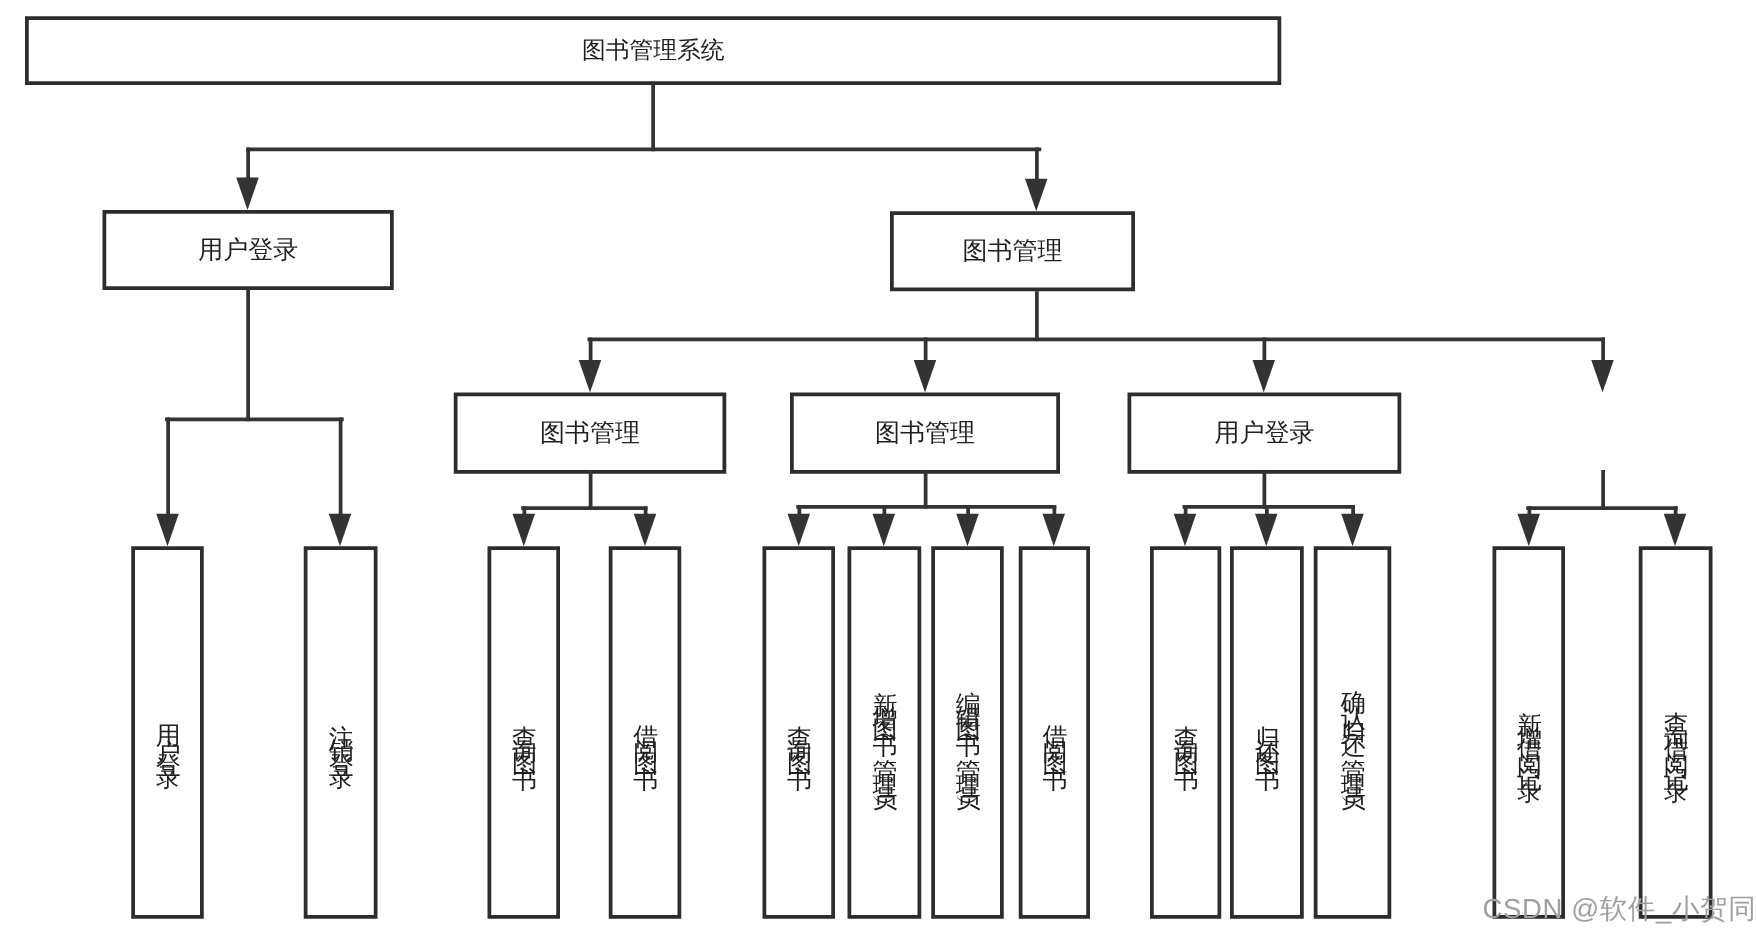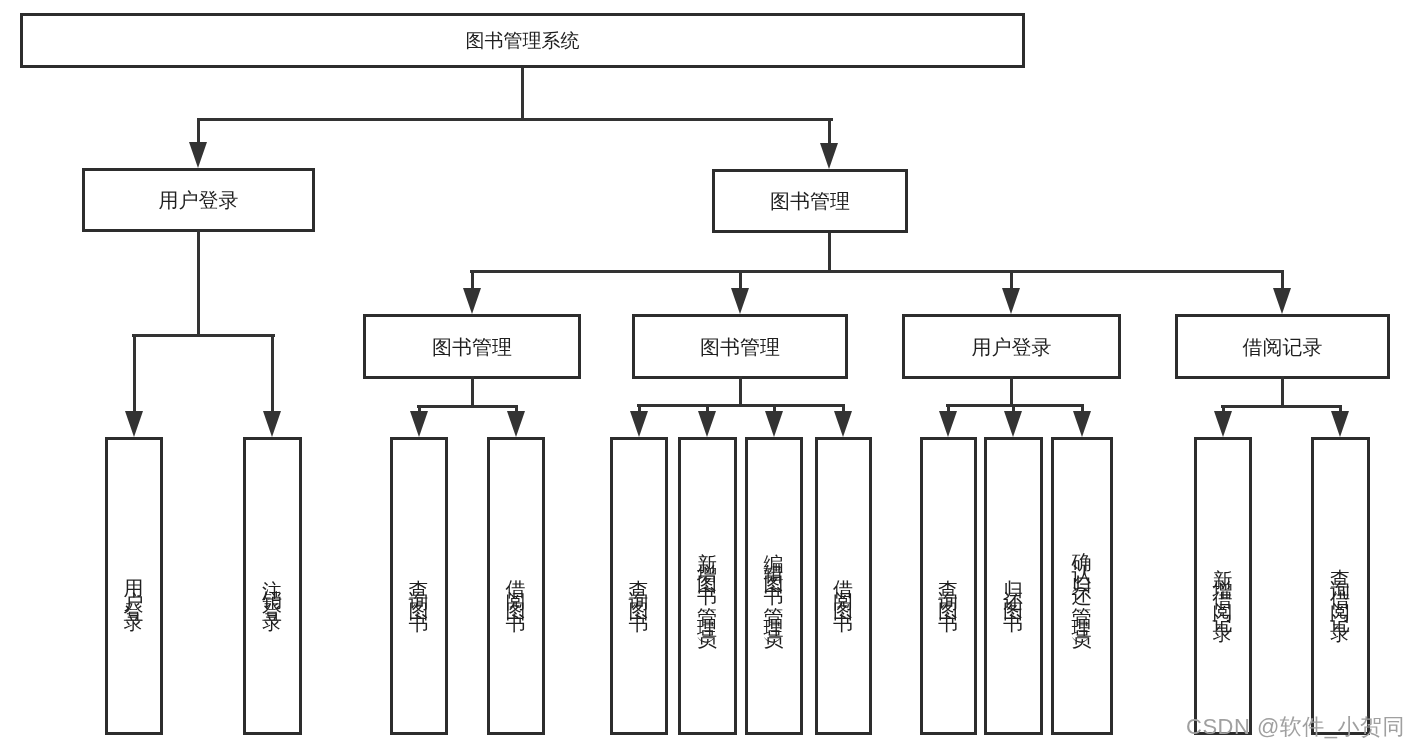--- a/index.html
+++ b/index.html
@@ -71,21 +71,20 @@
 <div id="stage">
 
   <div class="node title" style="left:20px;top:13px;width:1005px;height:55px">图书管理系统</div>
 
   <div class="node" style="left:82px;top:168px;width:233px;height:64px">用户登录</div>
   <div class="node" style="left:712px;top:169px;width:196px;height:64px">图书管理</div>
 
   <div class="node" style="left:363px;top:314px;width:218px;height:65px">图书管理</div>
   <div class="node" style="left:632px;top:314px;width:216px;height:65px">图书管理</div>
   <div class="node" style="left:902px;top:314px;width:219px;height:65px">用户登录</div>
-  <div class="node" style="left:1175px;top:314px;width:215px;height:65px">借阅记录</div>
 
   <div class="node v" style="left:105px;top:437px;width:58px;height:298px">用户登录</div>
   <div class="node v" style="left:243px;top:437px;width:59px;height:298px">注销登录</div>
 
   <div class="node v" style="left:390px;top:437px;width:58px;height:298px">查询图书</div>
   <div class="node v" style="left:487px;top:437px;width:58px;height:298px">借阅图书</div>
 
   <div class="node v" style="left:610px;top:437px;width:58px;height:298px">查询图书</div>
   <div class="node v" style="left:678px;top:437px;width:59px;height:298px">新增图书（管理员）</div>
   <div class="node v" style="left:745px;top:437px;width:58px;height:298px">编辑图书（管理员）</div>

